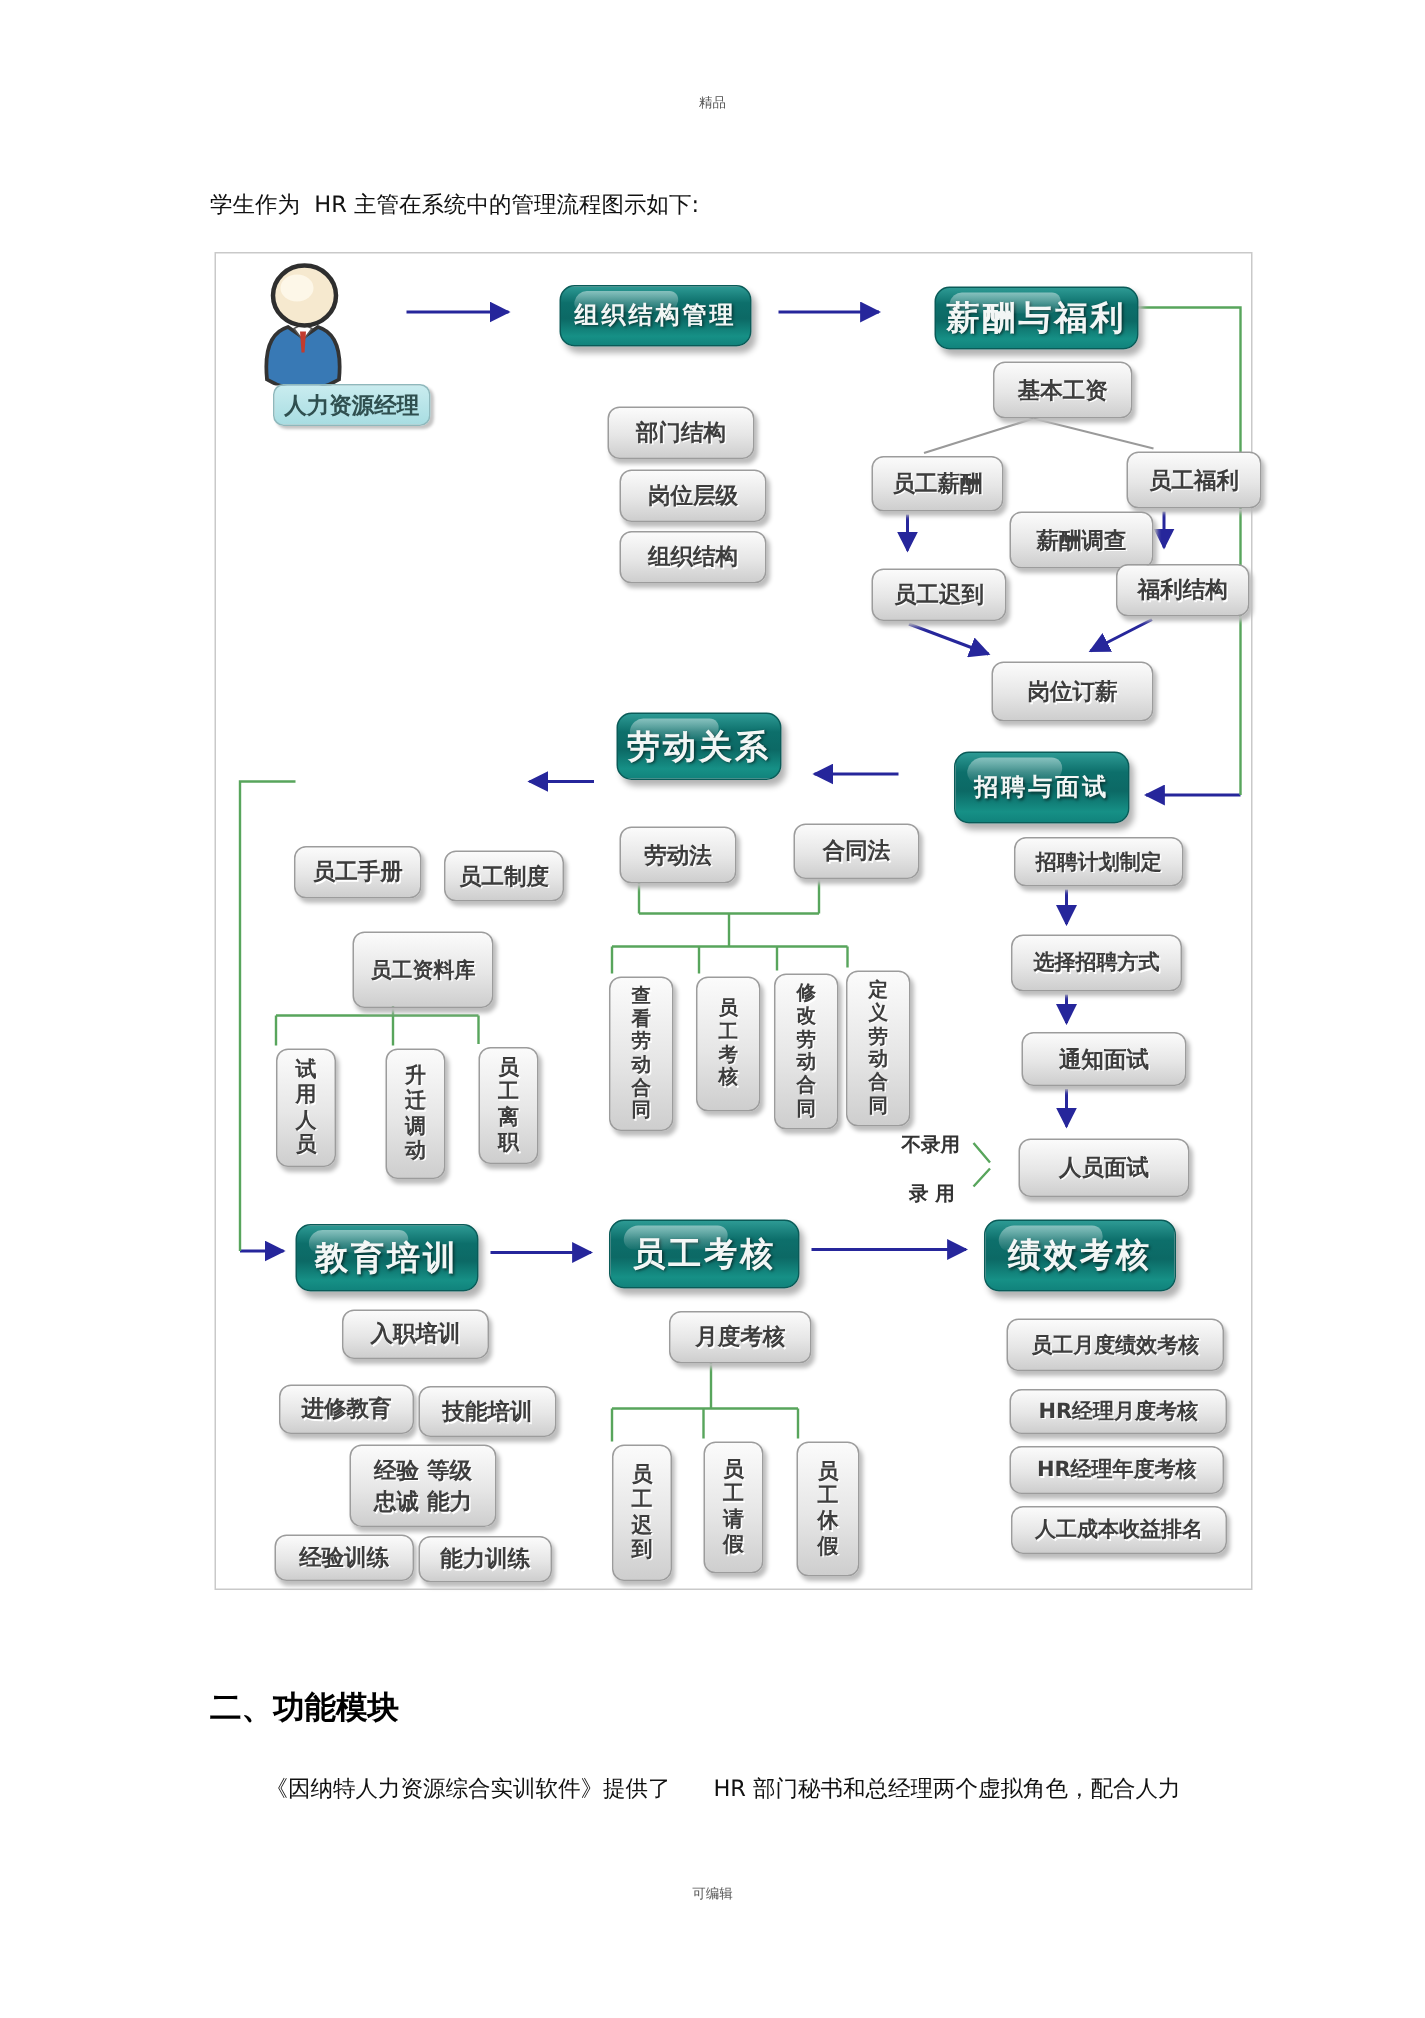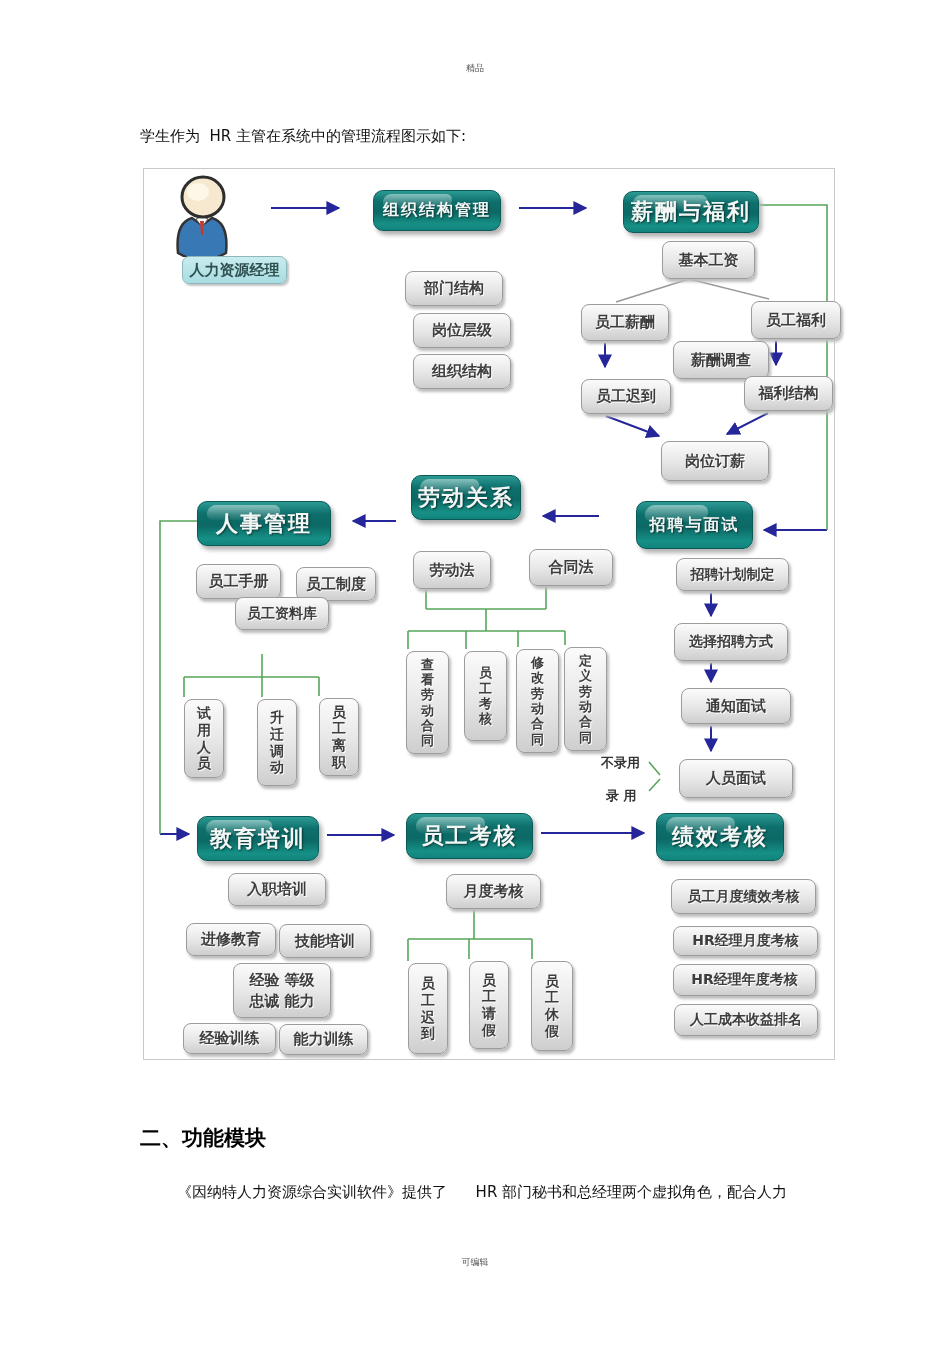--- a/index.html
+++ b/index.html
@@ -84,42 +84,41 @@
       <path d="M12,80 Q9,50 26,45 L36,52 L46,45 Q63,50 60,80 Q48,87 36,87 Q24,87 12,80 Z" fill="#3879b5" stroke="#333" stroke-width="2.5"></path>
       <path d="M30,46 L36,54 L42,46 L38,44 L34,44 Z" fill="#fff" stroke="#555" stroke-width="1"></path>
       <path d="M34,48 L38,48 L37,62 L35,62 Z" fill="#c23b2e"></path>
       <ellipse cx="37" cy="24" rx="21" ry="20" fill="#f6e9cf" stroke="#2e2e2e" stroke-width="3"></ellipse>
       <ellipse cx="32" cy="19" rx="11" ry="9" fill="#fdf7e8"></ellipse>
     </svg>
     <div class="n actorbox" style="left:5px;top:87px;width:105px;height:28px">人力资源经理</div>
 
     <div class="n teal" style="left:229px;top:21px;width:128px;height:41px;font-size:16px">组织结构管理</div>
     <div class="n teal" style="left:479px;top:22px;width:136px;height:42px">薪酬与福利</div>
-    <div class="n teal" style="left:53px;top:332px;width:134px;height:45px">人事管理</div>
     <div class="n teal" style="left:267px;top:306px;width:110px;height:45px">劳动关系</div>
     <div class="n teal" style="left:492px;top:332px;width:117px;height:48px;font-size:16px">招聘与面试</div>
     <div class="n teal" style="left:53px;top:647px;width:122px;height:45px">教育培训</div>
     <div class="n teal" style="left:262px;top:644px;width:127px;height:46px">员工考核</div>
     <div class="n teal" style="left:512px;top:644px;width:128px;height:48px">绩效考核</div>
 
     <div class="n g" style="left:241px;top:102px;width:98px;height:35px">部门结构</div>
     <div class="n g" style="left:249px;top:144px;width:98px;height:35px">岗位层级</div>
     <div class="n g" style="left:249px;top:185px;width:98px;height:35px">组织结构</div>
 
     <div class="n g" style="left:498px;top:72px;width:93px;height:38px">基本工资</div>
     <div class="n g" style="left:417px;top:135px;width:88px;height:37px">员工薪酬</div>
     <div class="n g" style="left:587px;top:132px;width:90px;height:38px">员工福利</div>
     <div class="n g" style="left:509px;top:172px;width:96px;height:38px">薪酬调查</div>
     <div class="n g" style="left:417px;top:210px;width:90px;height:35px">员工迟到</div>
     <div class="n g" style="left:580px;top:207px;width:89px;height:35px">福利结构</div>
     <div class="n g" style="left:497px;top:272px;width:108px;height:40px">岗位订薪</div>
 
     <div class="n g" style="left:32px;top:395px;width:85px;height:35px">员工手册</div>
     <div class="n g" style="left:132px;top:398px;width:80px;height:34px">员工制度</div>
-    <div class="n g sm" style="left:71px;top:428px;width:94px;height:33px">员工资料库</div>
+    <div class="n g sm" style="left:71px;top:452px;width:94px;height:51px">员工资料库</div>
     <div class="n g v" style="left:20px;top:530px;width:40px;height:79px">试用人员</div>
     <div class="n g v" style="left:93px;top:530px;width:40px;height:87px">升迁调动</div>
     <div class="n g v" style="left:155px;top:529px;width:40px;height:78px">员工离职</div>
 
     <div class="n g" style="left:249px;top:382px;width:78px;height:38px">劳动法</div>
     <div class="n g" style="left:365px;top:380px;width:84px;height:37px">合同法</div>
     <div class="n g v xs" style="left:242px;top:482px;width:43px;height:103px">查看劳动合同</div>
     <div class="n g v xs" style="left:300px;top:482px;width:43px;height:90px">员工考核</div>
     <div class="n g v xs" style="left:352px;top:480px;width:43px;height:104px">修改劳动合同</div>
     <div class="n g v xs" style="left:400px;top:478px;width:43px;height:104px">定义劳动合同</div>

